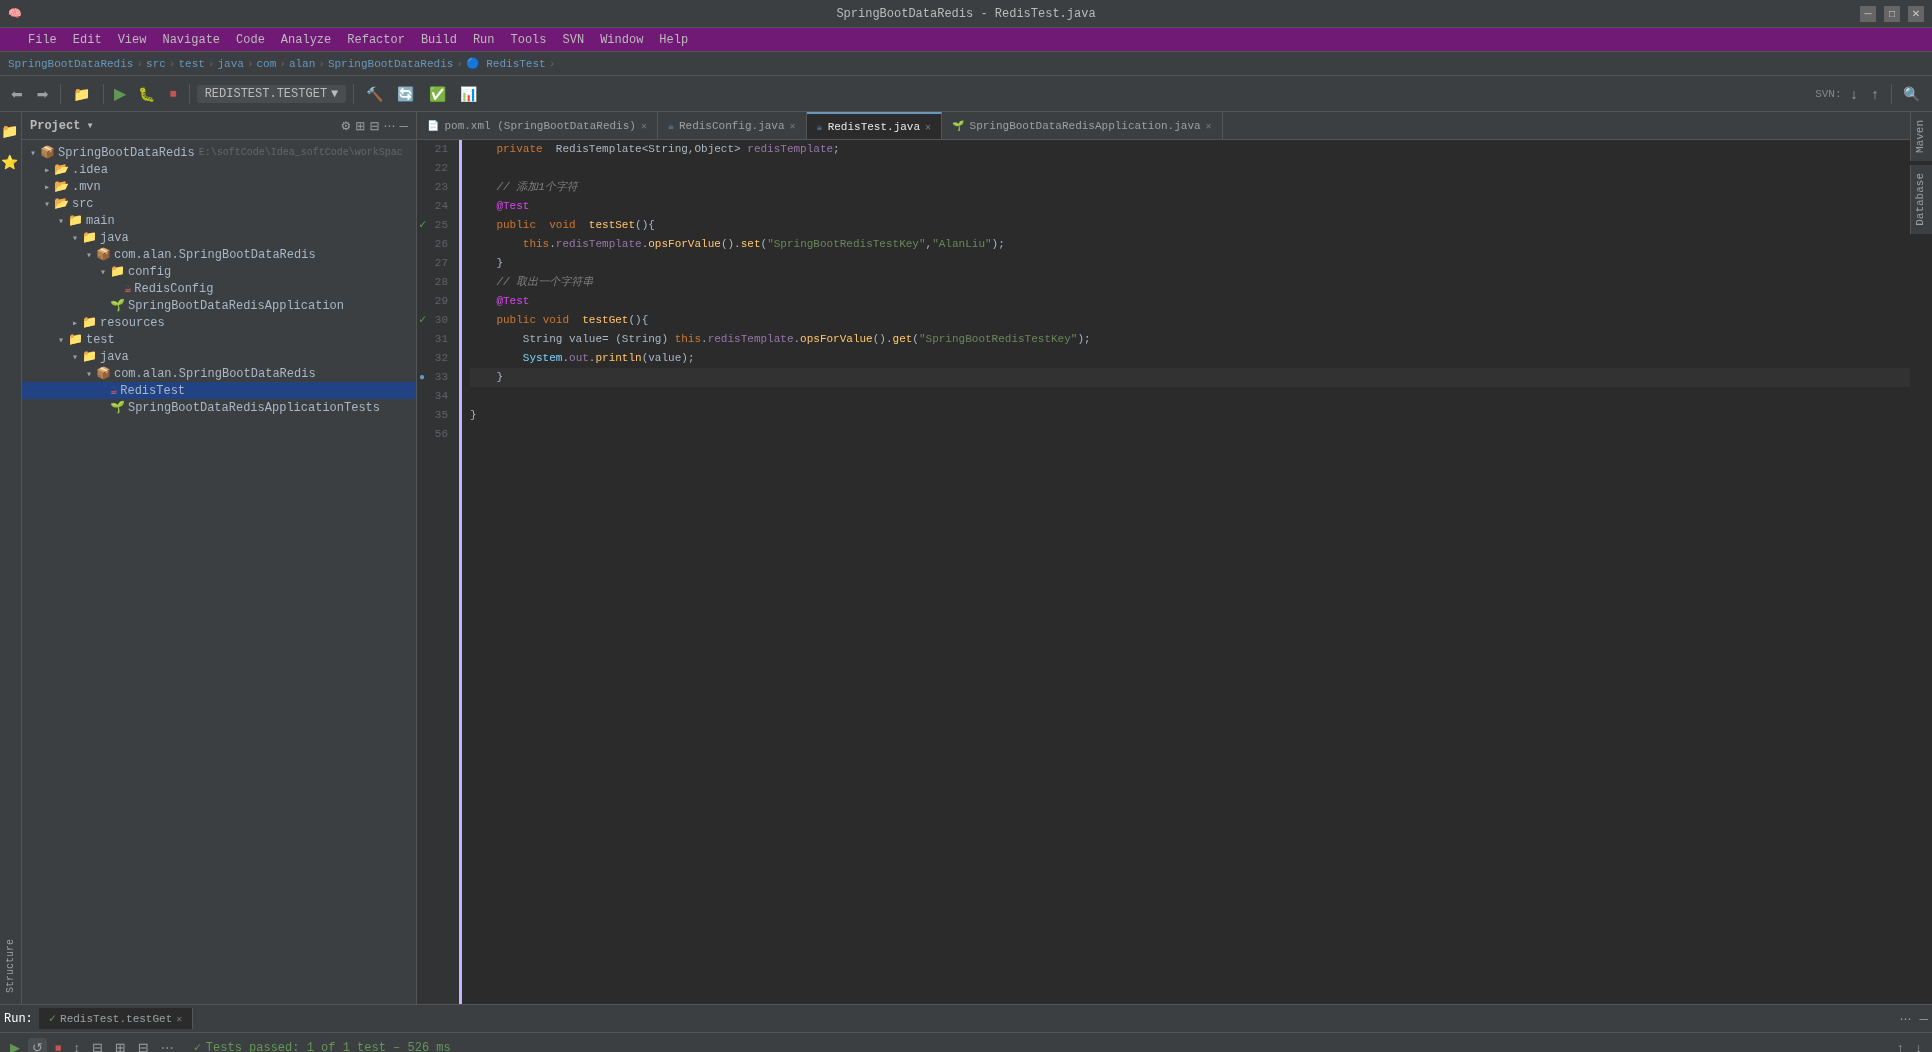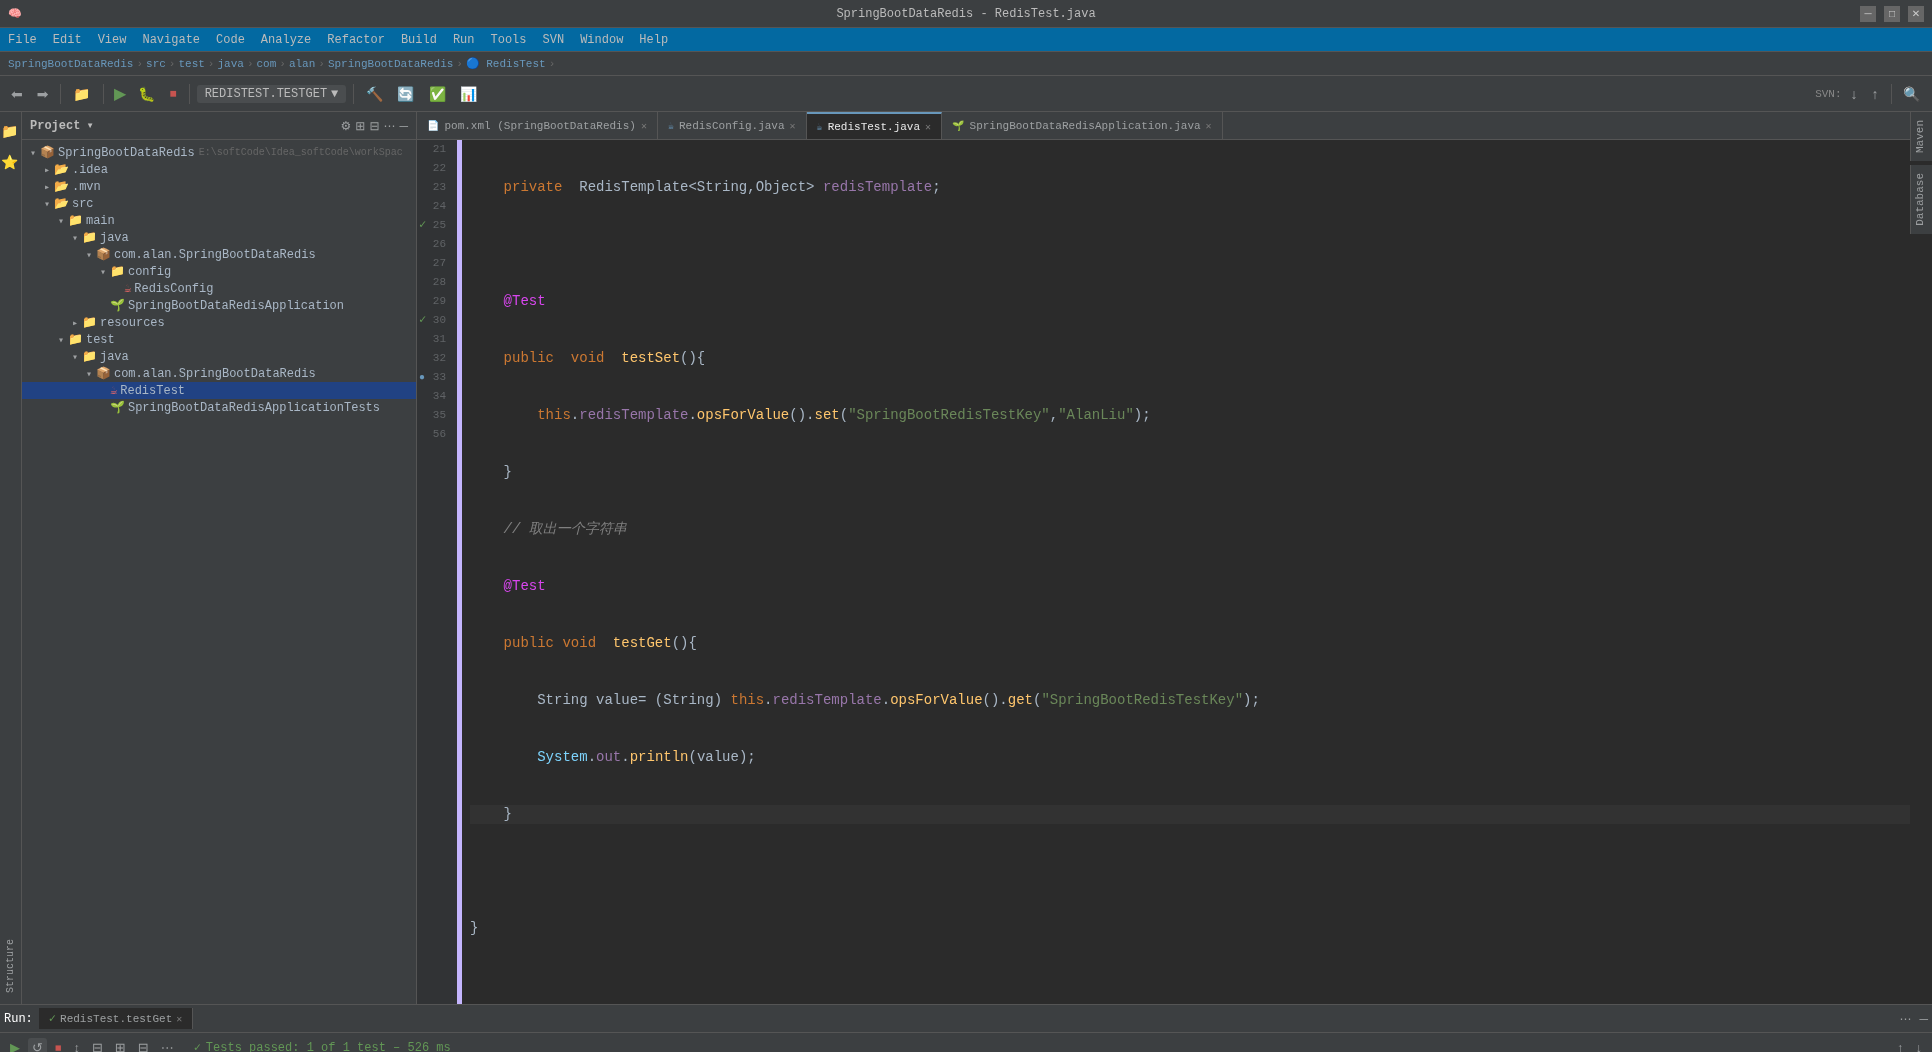--- a/index.html
+++ b/index.html
@@ -7,21 +7,21 @@
     
     
     #title-bar { display: flex; align-items: center; justify-content: space-between; background: #3c3f41; height: 28px; padding: 0 8px; border-bottom: 1px solid #555; }
     #title-bar-left { display: flex; align-items: center; gap: 12px; }
     #title-bar-left span { font-size: 11px; color: #bbb; cursor: pointer; }
     #title-center { font-size: 12px; color: #bbb; position: absolute; left: 50%; transform: translateX(-50%); }
     #title-bar-right { display: flex; gap: 8px; }
     .win-btn { width: 16px; height: 16px; background: #666; border: none; cursor: pointer; color: #ccc; font-size: 10px; display: flex; align-items: center; justify-content: center; }
 
     
-    #menu-bar { display: flex; align-items: center; background: #0369a1; height: 24px; padding: 0 0; border-bottom: 1px solid #555; text-align: center; }
+    #menu-bar { display: flex; align-items: center; background: #701a75; height: 24px; padding: 0 20px; border-bottom: 1px solid #555; text-align: center; }
     .menu-item { padding: 2px 8px; font-size: 12px; color: #bbb; cursor: pointer; }
 
     
     #breadcrumb { background: #3c3f41; height: 24px; display: flex; align-items: center; padding: 0 8px; font-size: 11px; color: #888; border-bottom: 1px solid #555; }
     #breadcrumb span { color: #6897bb; }
     #breadcrumb .sep { color: #666; margin: 0 3px; }
 
     
     #toolbar { background: #3c3f41; height: 36px; display: flex; align-items: center; padding: 0 6px; gap: 4px; border-bottom: 1px solid #555; }
     .tb-btn { background: none; border: none; color: #9da0a2; cursor: pointer; padding: 3px 5px; font-size: 14px; display: flex; align-items: center; justify-content: center; border-radius: 3px; }
@@ -59,25 +59,25 @@
     
     #editor-tabs { display: flex; background: #3c3f41; height: 28px; border-bottom: 1px solid #555; overflow: hidden; }
     .ed-tab { display: flex; align-items: center; padding: 0 10px; font-size: 11px; color: #9da0a2; cursor: pointer; border-right: 1px solid #555; white-space: nowrap; gap: 5px; min-width: 100px; }
     .ed-tab.active { background: #2b2b2b; color: #e8e8e8; border-top: 2px solid #6897bb; }
     .tab-close { font-size: 10px; color: #777; cursor: pointer; }
     .tab-icon-java { color: #6897bb; font-size: 10px; }
     .tab-icon-xml { color: #cb772f; font-size: 10px; }
 
     
     #code-editor { flex: 1; display: flex; overflow: hidden; background: #2b2b2b; }
-    #gutter { width: 45px; background: #313335; color: #606366; font-size: 12px; padding-top: 0; text-align: right; padding-right: 6px; user-select: none; border-right: 5px solid #c4b5fd; overflow: hidden; }
+    #gutter { width: 45px; background: #313335; color: #606366; font-size: 12px; padding-top: 0; text-align: right; padding-right: 6px; user-select: none; border-right: 3px solid #c4b5fd; overflow: hidden; }
     .line-num { height: 19px; line-height: 19px; font-size: 11px; display: flex; align-items: center; justify-content: flex-end; padding-right: 5px; position: relative; }
     .line-num .test-pass { color: #629755; font-size: 12px; position: absolute; left: 2px; }
     #code-content { flex: 1; overflow: auto; padding: 0 0 0 8px; }
-    .code-line { height: 19px; line-height: 19px; font-size: 14px; white-space: pre; display: flex; align-items: center; margin-top: 38px; }
+    .code-line { height: 19px; line-height: 19px; font-size: 11px; white-space: pre; display: flex; align-items: center; }
     .code-line.highlighted { background: #323232; }
     .kw { color: #cc7832; }
     .str { color: #6a8759; }
     .comment { color: #808080; font-style: italic; }
     .method { color: #ffc66d; }
     .annotation { color: #d946ef; }
     .var { color: #a9b7c6; }
     .field { color: #9876aa; }
 
     
@@ -375,20 +375,23 @@
         <div class="line-num">56</div>
       </div>
       <div id="code-content">
 
         <div class="code-line">
           <span class="kw">    private</span><span class="var">  </span><span style="color:#a9b7c6">RedisTemplate&lt;</span><span style="color:#a9b7c6">String</span><span>,</span><span style="color:#a9b7c6">Object</span><span>&gt; </span><span class="field">redisTemplate</span><span>;</span>
         </div>
 
         <div class="code-line">&nbsp;</div>
 
+        <div class="code-line">
+          <span class="comment">    // 添加1个字符</span>
+        </div>
 
         <div class="code-line">
           <span class="annotation">    @Test</span>
         </div>
 
         <div class="code-line">
           <span class="kw">    public</span><span>  </span><span class="kw">void</span><span>  </span><span class="method">testSet</span><span>(){</span>
         </div>
 
         <div class="code-line">

